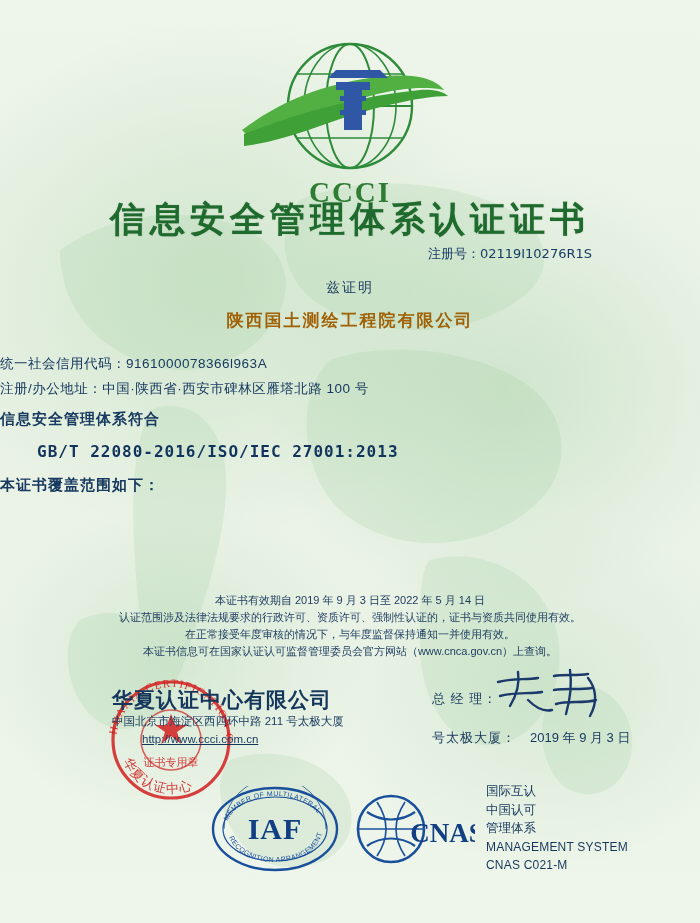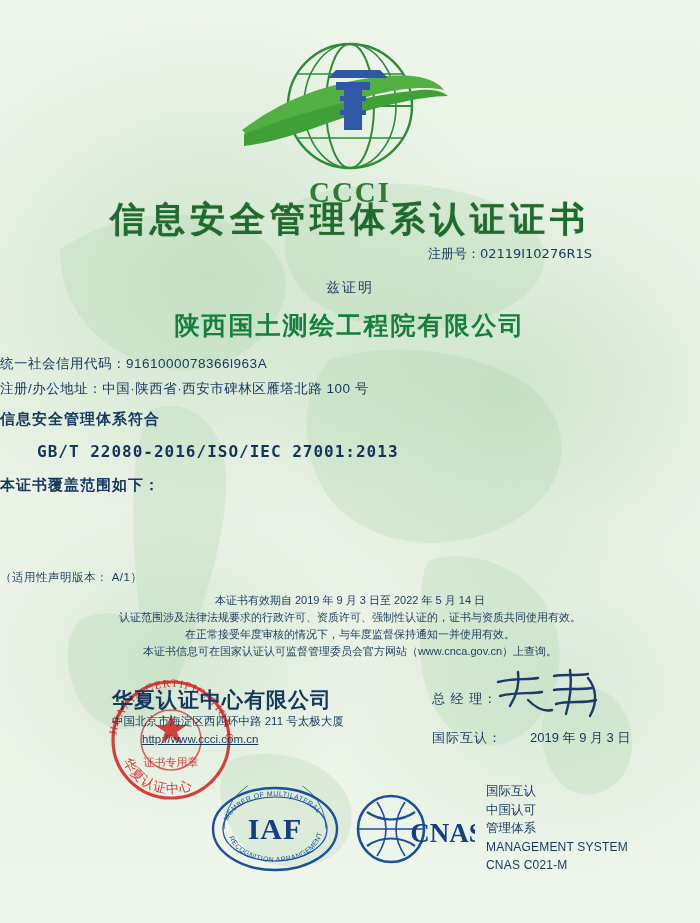--- a/index.html
+++ b/index.html
@@ -92,24 +92,24 @@
     text-align: center;
     font-size: 14px;
     color: #1b3a5e;
     letter-spacing: 2px;
   }
   .company {
     position: absolute;
     top: 309px;
     left: 0; right: 0;
     text-align: center;
-    font-size: 25px;
+    font-size: 17px;
     font-weight: bold;
     letter-spacing: 2px;
-    color: #15803d;
+    color: #a16207;
   }
   .line-center {
     position: absolute;
     left: 0; right: 8px;
     text-align: left;
     font-size: 13.5px;
     color: #183a60;
     letter-spacing: 0.5px;
   }
   .credit-code { top: 355px; }
@@ -285,21 +285,20 @@
     <div class="main-title">信息安全管理体系认证证书</div>
     <div class="reg-no">注册号：02119I10276R1S</div>
 
     <div class="zizhengming">兹证明</div>
     <div class="company">陕西国土测绘工程院有限公司</div>
     <div class="line-center credit-code">统一社会信用代码：9161000078366l963A</div>
     <div class="line-center address">注册/办公地址：中国·陕西省·西安市碑林区雁塔北路 100 号</div>
     <div class="line-center conform">信息安全管理体系符合</div>
     <div class="line-center standard">GB/T 22080-2016/ISO/IEC 27001:2013</div>
     <div class="line-center scope-label">本证书覆盖范围如下：</div>
-    <div class="line-center applicability">（适用性声明版本： A/1）</div>
 
     <div class="fineprint">
       <div>本证书有效期自 2019 年 9 月 3 日至 2022 年 5 月 14 日</div>
       <div>认证范围涉及法律法规要求的行政许可、资质许可、强制性认证的，证书与资质共同使用有效。</div>
       <div>在正常接受年度审核的情况下，与年度监督保持通知一并使用有效。</div>
       <div>本证书信息可在国家认证认可监督管理委员会官方网站（www.cnca.gov.cn）上查询。</div>
     </div>
 
     <svg class="seal" viewBox="0 0 150 150">
       <defs>
@@ -332,21 +331,21 @@
         <path d="M8 30 C22 26, 38 28, 50 26"></path>
         <path d="M36 34 C44 42, 52 46, 60 44"></path>
         <path d="M62 10 C72 8, 84 10, 96 8"></path>
         <path d="M78 4 C80 18, 78 34, 74 48"></path>
         <path d="M62 24 C74 22, 88 24, 100 22"></path>
         <path d="M64 38 C76 34, 92 38, 104 34"></path>
         <path d="M96 12 C104 22, 106 36, 98 50"></path>
       </g>
     </svg>
 
-    <div class="issue-label">国际互认：</div>
+    <div class="issue-label">号太极大厦：</div>
     <div class="issue-date">2019 年 9 月 3 日</div>
 
     <svg class="iaf" viewBox="0 0 130 86">
       <ellipse cx="65" cy="43" rx="62" ry="41" fill="none" stroke="#1a4f9c" stroke-width="2.4"></ellipse>
       <ellipse cx="65" cy="43" rx="52" ry="32" fill="none" stroke="#1a4f9c" stroke-width="1.2"></ellipse>
       <path d="M14 43 A51 51 0 0 1 116 43" fill="none" stroke="#1a4f9c" stroke-width="0.8"></path>
       <defs>
         <path id="iafTop" d="M16 44 A49 34 0 0 1 114 44"></path>
         <path id="iafBot" d="M18 44 A47 32 0 0 0 112 44"></path>
       </defs>

